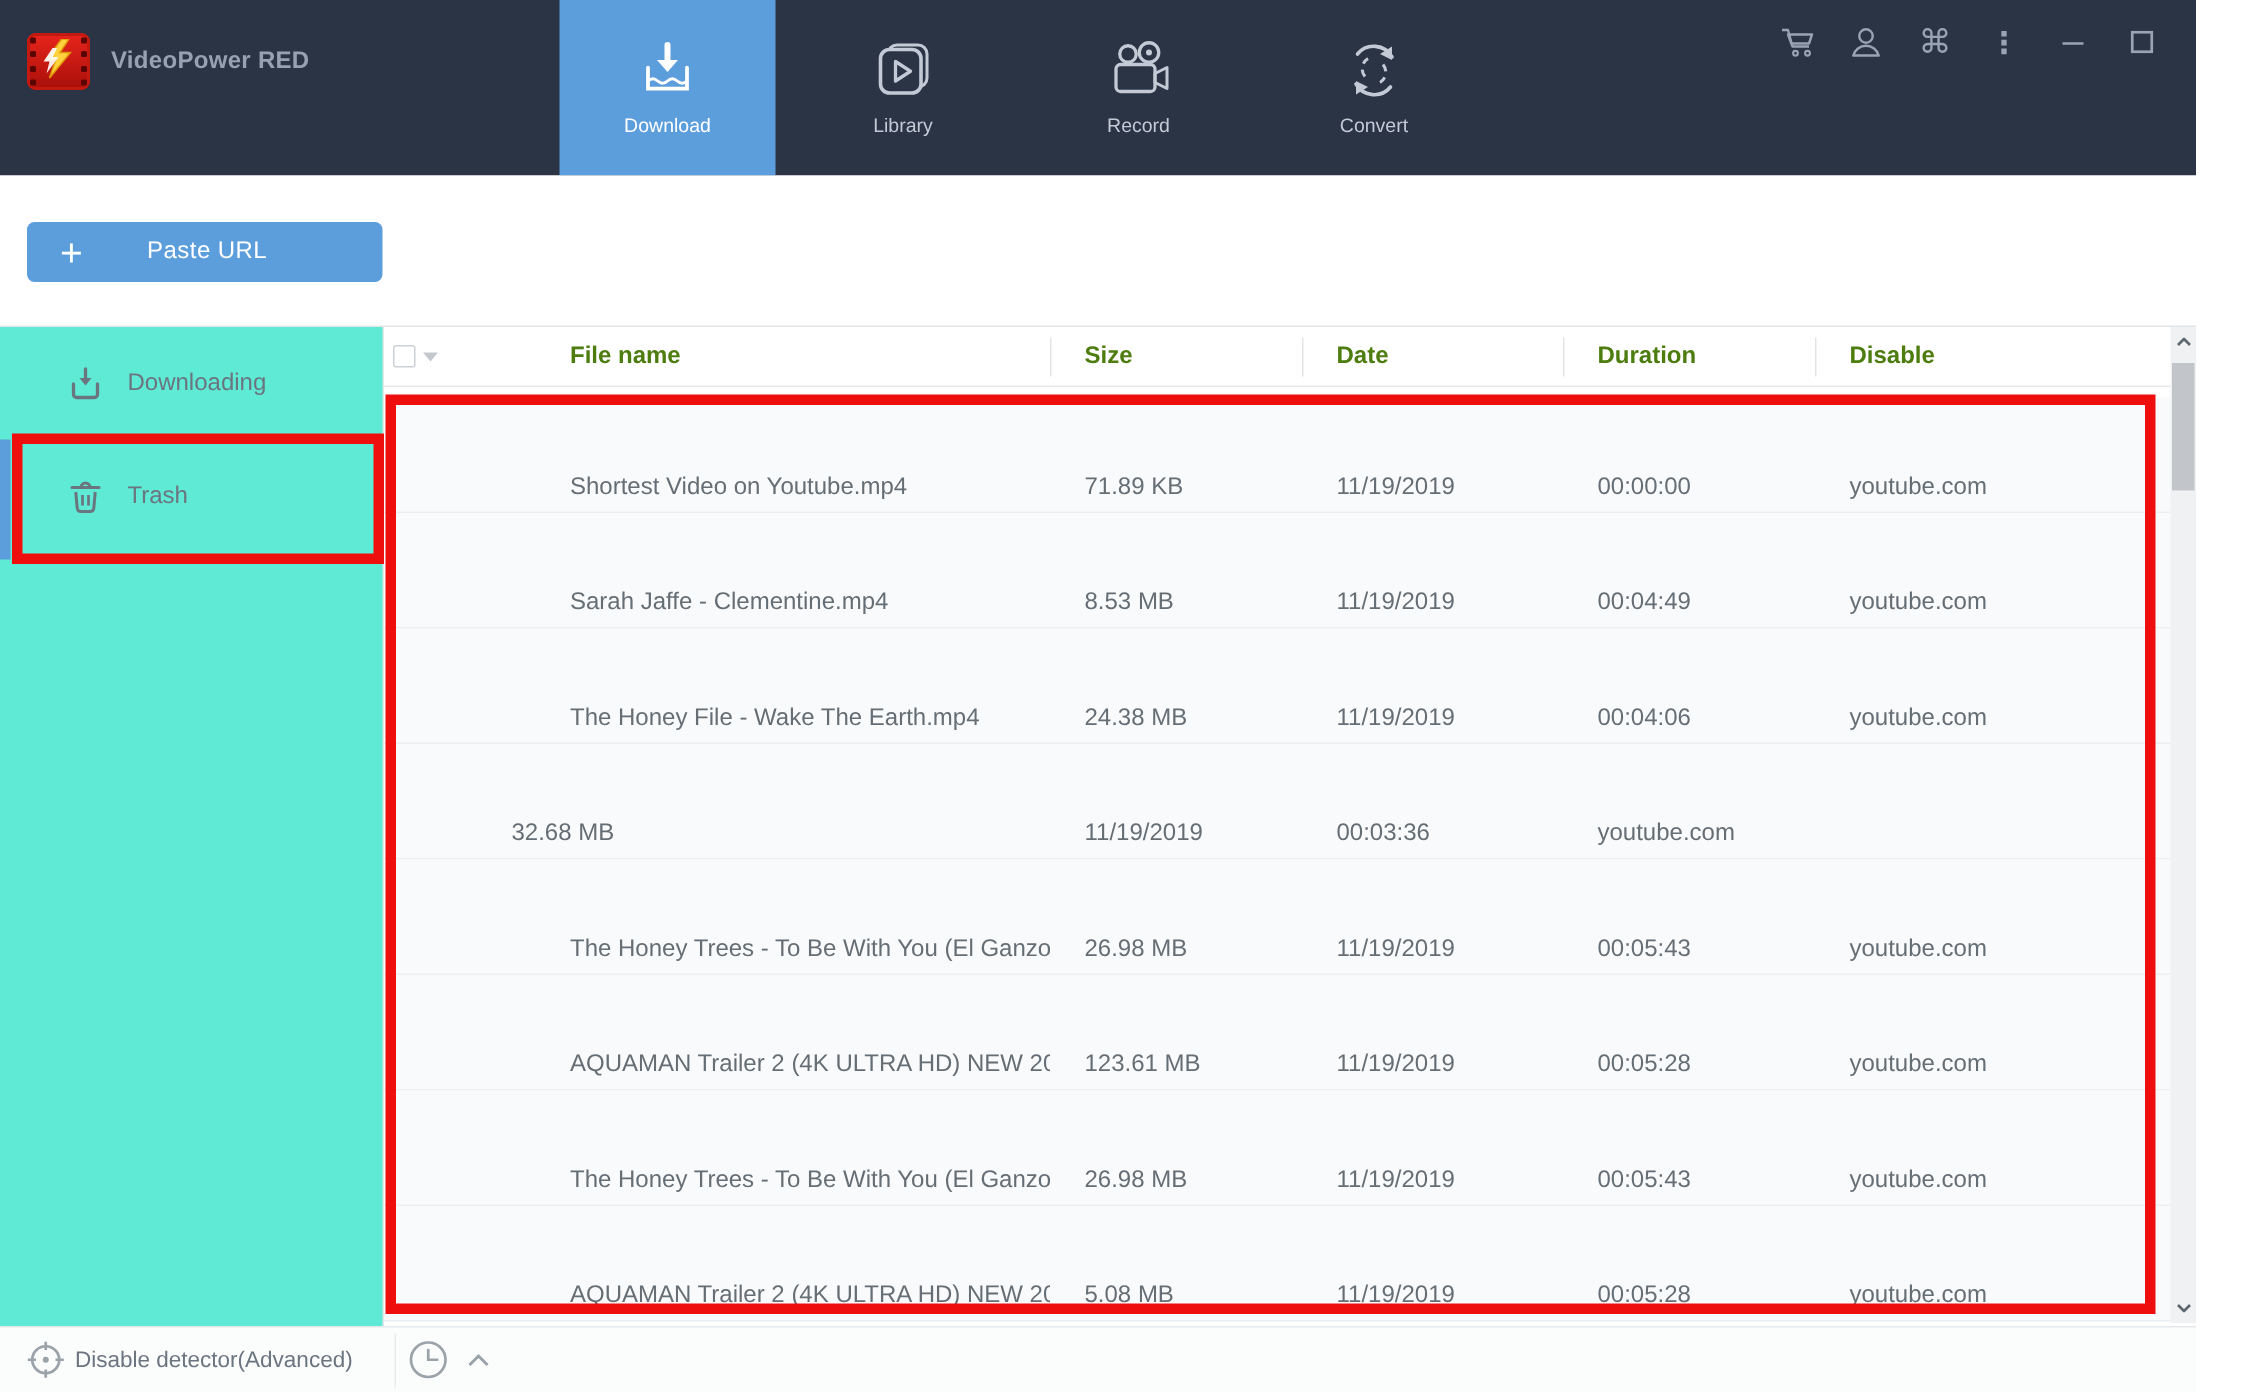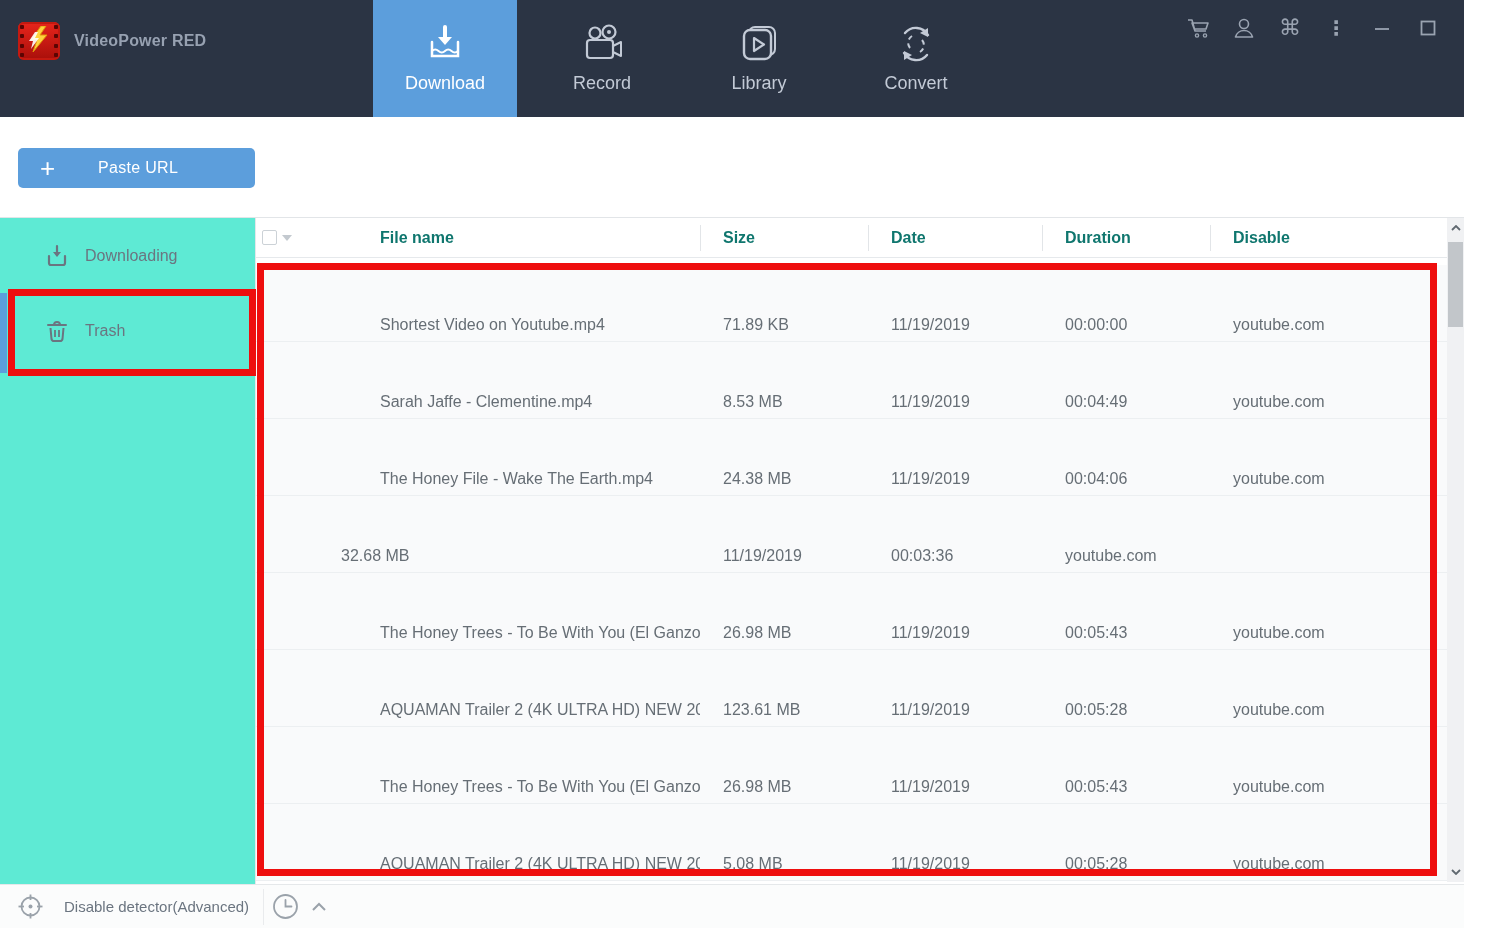--- a/index.html
+++ b/index.html
@@ -12,21 +12,21 @@
   .brand { position:absolute; left:18px; top:22px; display:flex; align-items:center; gap:14px; }
   .logo { position:relative; width:42px; height:38px; background:linear-gradient(180deg,#e8251c,#a80f0a); border-radius:6px; display:flex; align-items:center; justify-content:center; box-shadow:inset 0 0 0 2px #c41910; }
   .logo .holes { position:absolute; left:2px; top:3px; bottom:3px; width:4px; display:flex; flex-direction:column; justify-content:space-between; }
   .logo .holes.r { left:auto; right:2px; }
   .logo .holes span { width:4px; height:4px; background:#5a0503; border-radius:1px; }
   .logo svg { position:relative; }
   .brand-title { color:#97a1b1; font-size:16px; font-weight:bold; letter-spacing:.2px; }
 
   .nav-tabs { position:absolute; left:373px; top:0; height:117px; display:flex; }
   .nav-tab { width:144px; height:117px; display:flex; flex-direction:column; align-items:center; justify-content:center; gap:9px; color:#c3cad6; cursor:pointer; margin-right:13px; }
-  .nav-tab .tab-label { font-size:18px; }
+  .nav-tab .tab-label { font-size:13px; }
   .nav-tab.active { background:#5c9edc; color:#ffffff; }
   .nav-tab svg { display:block; }
 
   .win-icons { position:absolute; right:14px; top:16px; display:flex; align-items:center; gap:22px; color:#9aa3b1; }
   .win-icons .wi { width:24px; height:24px; display:flex; align-items:center; justify-content:center; cursor:pointer; font-size:18px; }
   .win-icons .wi svg { display:block; }
 
   
   .toolbar { position:absolute; left:0; top:117px; width:1500px; height:101px; background:#ffffff; border-bottom:1px solid #e2e5e8; display:flex; align-items:center; }
   .paste-btn { position:absolute; left:18px; top:31px; width:237px; height:40px; background:#5c9edc; border:none; border-radius:5px; color:#fff; font-size:16px; display:flex; align-items:center; cursor:pointer; font-family:inherit; }
@@ -37,39 +37,39 @@
 
   
   .sidebar { position:absolute; left:0; top:218px; width:256px; height:667px; background:#5eead4; border-right:1px solid #e4e7ea; }
   .side-item { position:relative; height:75px; display:flex; align-items:center; gap:16px; padding-left:45px; color:#6b7580; font-size:16px; cursor:pointer; }
   .side-item.selected { background:#f0f4f9; color:#5b9bd5; }
   .sel-accent { position:absolute; left:0; top:293px; width:7px; height:80px; background:#5c9edc; }
 
   
   .table-area { position:absolute; left:256px; top:218px; width:1227px; height:667px; background:#fff; }
   .thead { position:relative; height:40px; border-bottom:1px solid #e6e9ec; display:grid; grid-template-columns:62px 382px 168px 174px 168px 1fr; align-items:center; }
-  .thead .th { font-size:16px; font-weight:bold; color:#0f766e; padding-left:23px; }
+  .thead .th { font-size:16px; font-weight:bold; color:#4d7c0f; padding-left:23px; }
   .thead .th-sep { position:absolute; top:7px; width:1px; height:26px; background:#e2e5e8; }
   .chk-head { display:flex; align-items:center; gap:5px; padding-left:6px; }
   .checkbox { width:15px; height:15px; border:1px solid #ccd2d7; border-radius:2px; background:#fff; cursor:pointer; }
   .caret-down { width:0; height:0; border-left:5px solid transparent; border-right:5px solid transparent; border-top:6px solid #c3c9cf; cursor:pointer; }
 
   .tbody { position:absolute; left:0; top:47px; width:1227px; }
   .trow { height:77px; background:#f9fafb; border-bottom:1px solid #eceff1; display:grid; grid-template-columns:62px 382px 168px 174px 168px 1fr; align-items:center; font-size:16px; color:#666e75; cursor:default; }
   .trow .cell { padding-left:23px; white-space:nowrap; overflow:hidden;margin-top:44px; }
   .trow .chk-cell { padding-left:6px; }
 
   
   .vscroll { position:absolute; right:0; top:218px; width:17px; height:664px; background:#f0f1f3; }
   .vscroll .sb-btn { position:absolute; left:0; width:17px; height:20px; display:flex; align-items:center; justify-content:center; cursor:pointer; }
   .vscroll .sb-thumb { position:absolute; left:1px; top:24px; width:15px; height:85px; background:#c2c6ca; cursor:pointer; }
 
   
   .statusbar { position:absolute; left:0; top:884px; width:1500px; height:44px; background:#fbfcfc; border-top:1px solid #e5e8ea; }
-  .detector { position:absolute; left:17px; top:8px; display:flex; align-items:center; gap:20px; color:#6b7580; font-size:15px; cursor:pointer; }
+  .detector { position:absolute; left:17px; top:8px; display:flex; align-items:center; gap:6px; color:#6b7580; font-size:15px; cursor:pointer; }
   .sb-sep { position:absolute; left:263px; top:4px; width:1px; height:36px; background:#e9ebed; }
   .sched { position:absolute; left:272px; top:8px; display:flex; align-items:center; gap:12px; cursor:pointer; }
   .resize-grip { position:absolute; right:3px; bottom:3px; width:14px; height:14px;
     background:linear-gradient(135deg,transparent 45%,#c9ccce 45%,#c9ccce 52%,transparent 52%,transparent 63%,#c9ccce 63%,#c9ccce 70%,transparent 70%,transparent 81%,#c9ccce 81%,#c9ccce 88%,transparent 88%); }
 
   
   .annotation { position:absolute; border:7px solid #ee0e0e; background:transparent; pointer-events:none; z-index:50; }
   .ann-sidebar { left:8px; top:289px; width:248px; height:87px; }
   .ann-table { left:257px; top:263px; width:1180px; height:613px; }
 </style>
@@ -105,36 +105,36 @@
       <div class="nav-tab active">
         <svg width="44" height="40" viewBox="0 0 44 40">
           <path d="M22 3 v12" stroke="#fff" stroke-width="4" fill="none" stroke-linecap="round"></path>
           <polygon points="15,13 22,21 29,13" fill="#fff"></polygon>
           <path d="M9 18 v14 h26 v-14" stroke="#fff" stroke-width="2.5" fill="none" stroke-linecap="round"></path>
           <path d="M9 27 q3.2,-3 6.5,0 t6.5,0 t6.5,0 t6.5,0" stroke="#fff" stroke-width="2" fill="none"></path>
         </svg>
         <span class="tab-label">Download</span>
       </div>
       <div class="nav-tab">
+        <svg width="42" height="40" viewBox="0 0 42 40">
+          <rect x="11" y="3" width="26" height="28" rx="6" stroke="#c3cad6" stroke-width="2" fill="none"></rect>
+          <rect x="6" y="6" width="27" height="29" rx="6" stroke="#c3cad6" stroke-width="2.4" fill="#2b3444"></rect>
+          <polygon points="16,14 26,20.5 16,27" fill="none" stroke="#c3cad6" stroke-width="2.2" stroke-linejoin="round"></polygon>
+        </svg>
+        <span class="tab-label">Library</span>
+      </div>
+      <div class="nav-tab">
         <svg width="46" height="40" viewBox="0 0 46 40">
           <circle cx="16" cy="9" r="5.5" stroke="#c3cad6" stroke-width="2.2" fill="none"></circle>
           <circle cx="30" cy="8" r="6.5" stroke="#c3cad6" stroke-width="2.2" fill="none"></circle>
           <circle cx="30" cy="8" r="2" fill="#c3cad6"></circle>
           <rect x="8" y="16" width="26" height="18" rx="3" stroke="#c3cad6" stroke-width="2.2" fill="none"></rect>
           <polygon points="34,22 42,18 42,32 34,28" stroke="#c3cad6" stroke-width="2" fill="none" stroke-linejoin="round"></polygon>
         </svg>
         <span class="tab-label">Record</span>
-      </div>
-      <div class="nav-tab">
-        <svg width="42" height="40" viewBox="0 0 42 40">
-          <rect x="11" y="3" width="26" height="28" rx="6" stroke="#c3cad6" stroke-width="2" fill="none"></rect>
-          <rect x="6" y="6" width="27" height="29" rx="6" stroke="#c3cad6" stroke-width="2.4" fill="#2b3444"></rect>
-          <polygon points="16,14 26,20.5 16,27" fill="none" stroke="#c3cad6" stroke-width="2.2" stroke-linejoin="round"></polygon>
-        </svg>
-        <span class="tab-label">Library</span>
       </div>
       <div class="nav-tab">
         <svg width="42" height="40" viewBox="0 0 42 40">
           <path d="M33 11 A14 14 0 0 0 10 9" stroke="#c3cad6" stroke-width="2.4" fill="none" stroke-linecap="round"></path>
           <polygon points="33,4 33,13 25,9" fill="#c3cad6"></polygon>
           <path d="M9 29 A14 14 0 0 0 32 31" stroke="#c3cad6" stroke-width="2.4" fill="none" stroke-linecap="round"></path>
           <polygon points="9,36 9,27 17,31" fill="#c3cad6"></polygon>
           <path d="M27 16 a8 8 0 0 1 -2 12 M15 24 a8 8 0 0 1 2 -12" stroke="#c3cad6" stroke-width="2" fill="none" stroke-dasharray="5 4"></path>
         </svg>
         <span class="tab-label">Convert</span>

